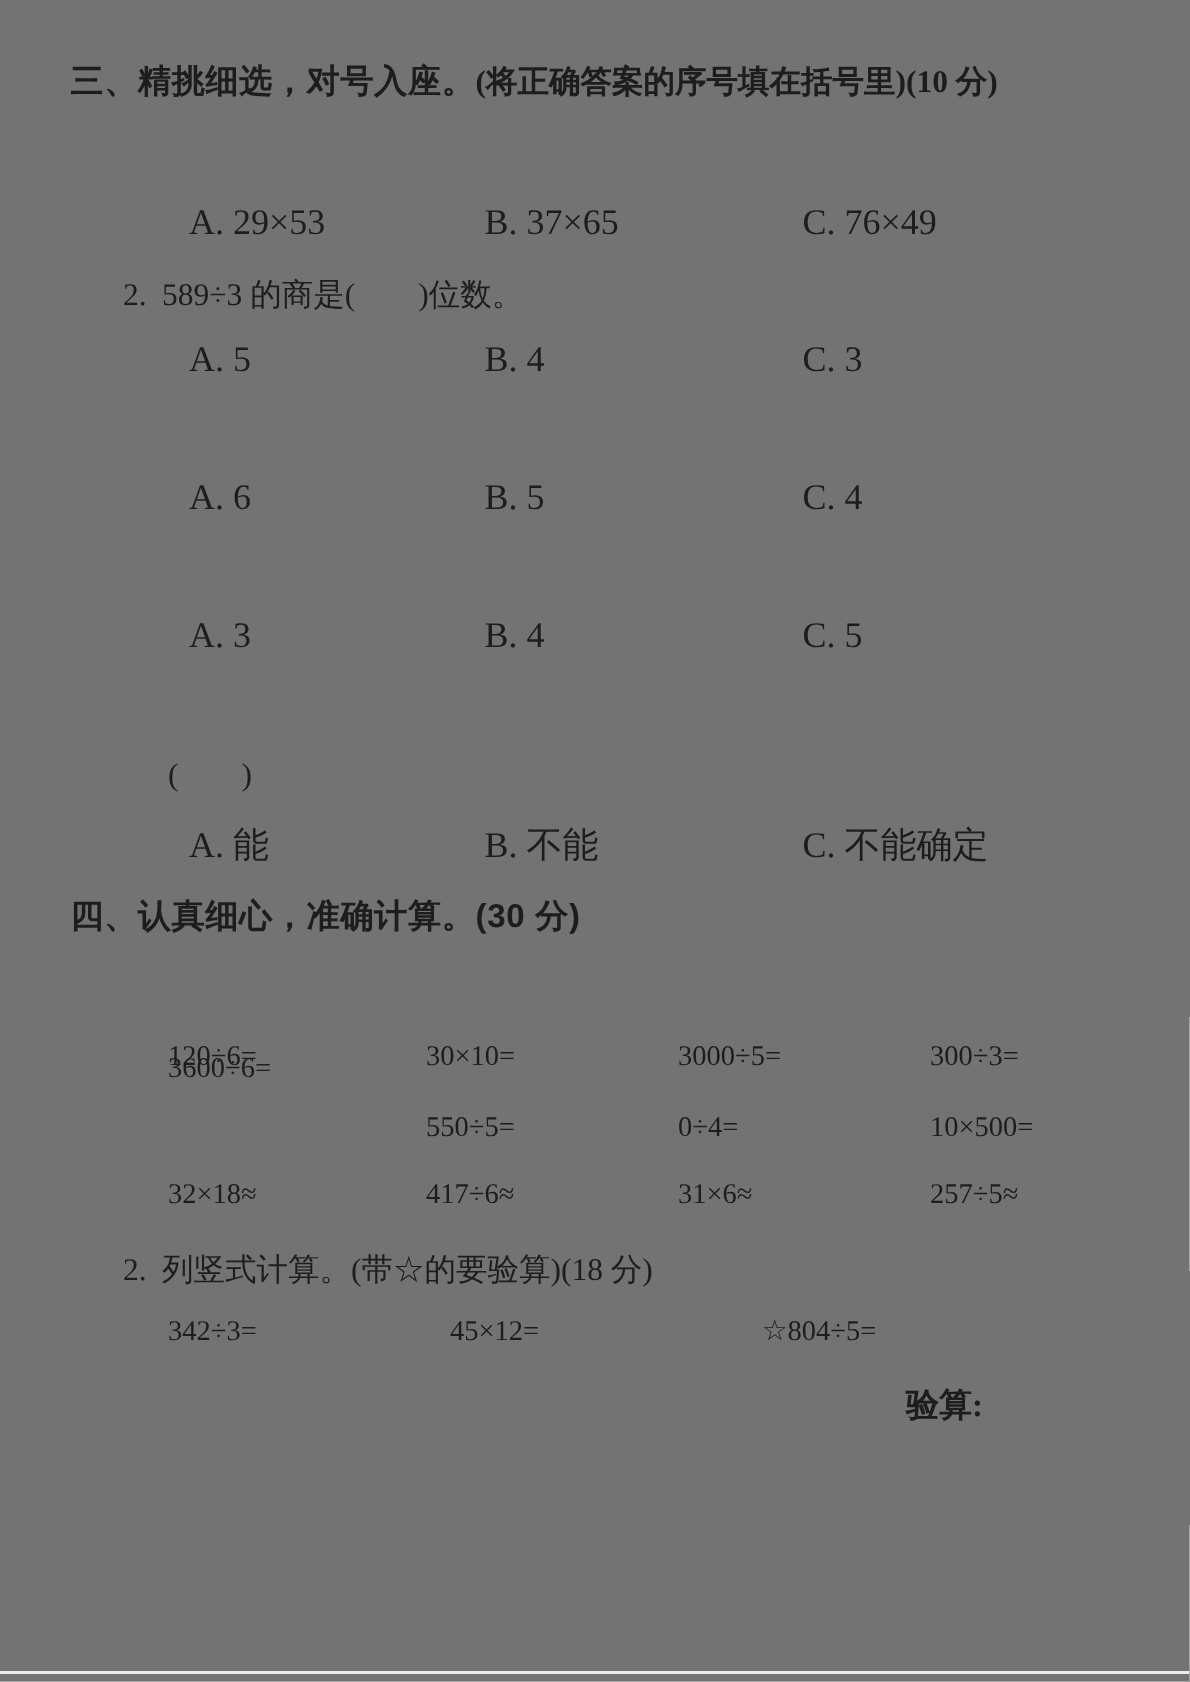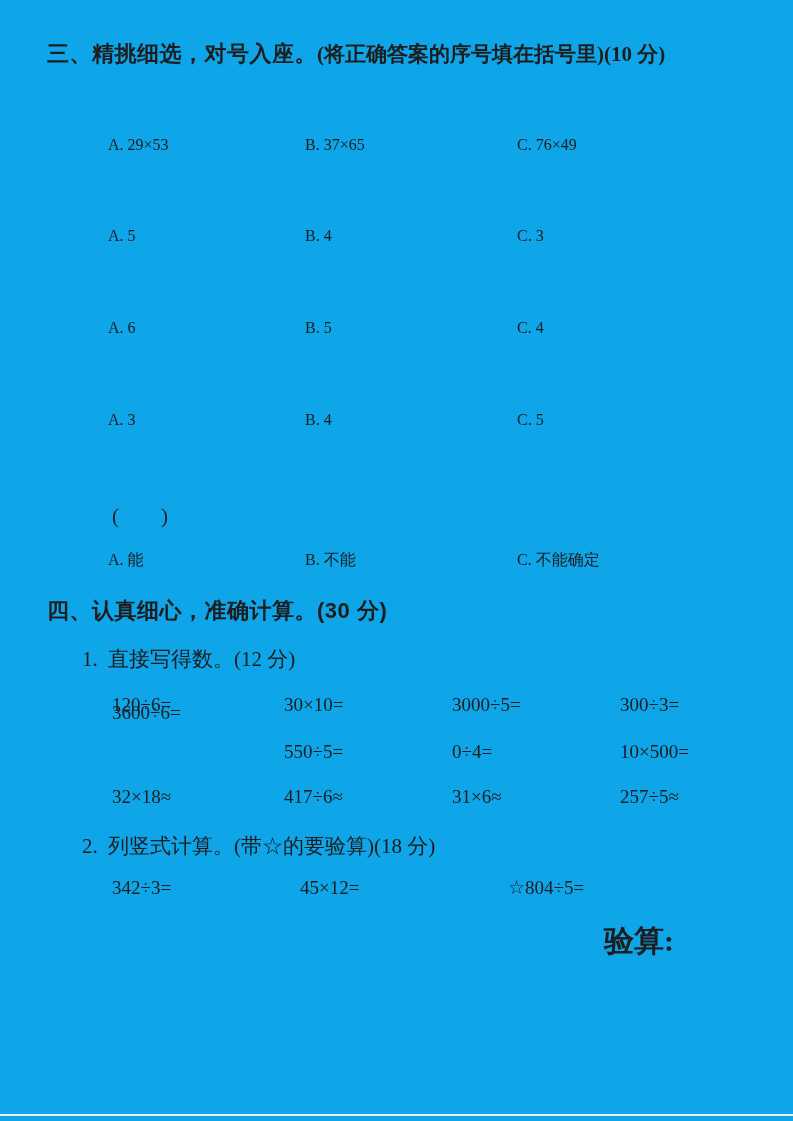--- a/index.html
+++ b/index.html
@@ -16,38 +16,41 @@
   .hdr {
     font-family:"Liberation Sans","DejaVu Sans",sans-serif;
     font-weight:700; font-size:22px; letter-spacing:0.5px;
   }
   .hdr .note {
     font-family:"Liberation Serif","DejaVu Serif",serif;
     font-weight:600; font-size:21px; letter-spacing:0;
   }
   .q   { font-size:21px; }
   .q .qnum { display:inline-block; min-width:26px; }
-  .opt { font-size:16px; }
+  .opt { font-size:24px;margin-left:18px; }
   .calc{ font-size:19px; }
-  .check-label { font-size:30px; font-weight:600; }
+  .check-label { font-size:22px; font-weight:600; }
   .bottom-edge { height:2px; }
 </style>
 </head>
 <body>
 
-<div class="page" style="background: #0ea5e9; color: rgb(29, 29, 29);">
+<div class="page" style="background: #737373; color: rgb(29, 29, 29);">
 
   <div class="abs hdr" style="left:47px;top:41px">
     <span>三、精挑细选，对号入座。</span><span class="note">(将正确答案的序号填在括号里)(10 分)</span>
   </div>
 
   <div class="abs opt" style="left:108px;top:136px">A. 29×53</div>
   <div class="abs opt" style="left:305px;top:136px">B. 37×65</div>
   <div class="abs opt" style="left:517px;top:136px">C. 76×49</div>
 
+  <div class="abs q" style="left:82px;top:184px">
+    <span class="qnum">2.</span><span>589÷3 的商是(　　)位数。</span>
+  </div>
   <div class="abs opt" style="left:108px;top:227px">A. 5</div>
   <div class="abs opt" style="left:305px;top:227px">B. 4</div>
   <div class="abs opt" style="left:517px;top:227px">C. 3</div>
 
   <div class="abs opt" style="left:108px;top:319px">A. 6</div>
   <div class="abs opt" style="left:305px;top:319px">B. 5</div>
   <div class="abs opt" style="left:517px;top:319px">C. 4</div>
 
   <div class="abs opt" style="left:108px;top:411px">A. 3</div>
   <div class="abs opt" style="left:305px;top:411px">B. 4</div>
@@ -55,23 +58,20 @@
 
   <div class="abs q" style="left:112px;top:504px">(　　)</div>
   <div class="abs opt" style="left:108px;top:551px">A. 能</div>
   <div class="abs opt" style="left:305px;top:551px">B. 不能</div>
   <div class="abs opt" style="left:517px;top:551px">C. 不能确定</div>
 
   <div class="abs hdr" style="left:47px;top:598px">
     <span>四、认真细心，准确计算。</span><span>(30 分)</span>
   </div>
 
-  <div class="abs q" style="left:82px;top:647px">
-    <span class="qnum">1.</span><span>直接写得数。(12 分)</span>
-  </div>
 
   <div class="abs calc" style="left:112px;top:694px">120÷6=</div>
   <div class="abs calc" style="left:284px;top:694px">30×10=</div>
   <div class="abs calc" style="left:452px;top:694px">3000÷5=</div>
   <div class="abs calc" style="left:620px;top:694px">300÷3=</div>
 
   <div class="abs calc" style="left:112px;top:702px">3600÷6=</div>
   <div class="abs calc" style="left:284px;top:741px">550÷5=</div>
   <div class="abs calc" style="left:452px;top:741px">0÷4=</div>
   <div class="abs calc" style="left:620px;top:741px">10×500=</div>

